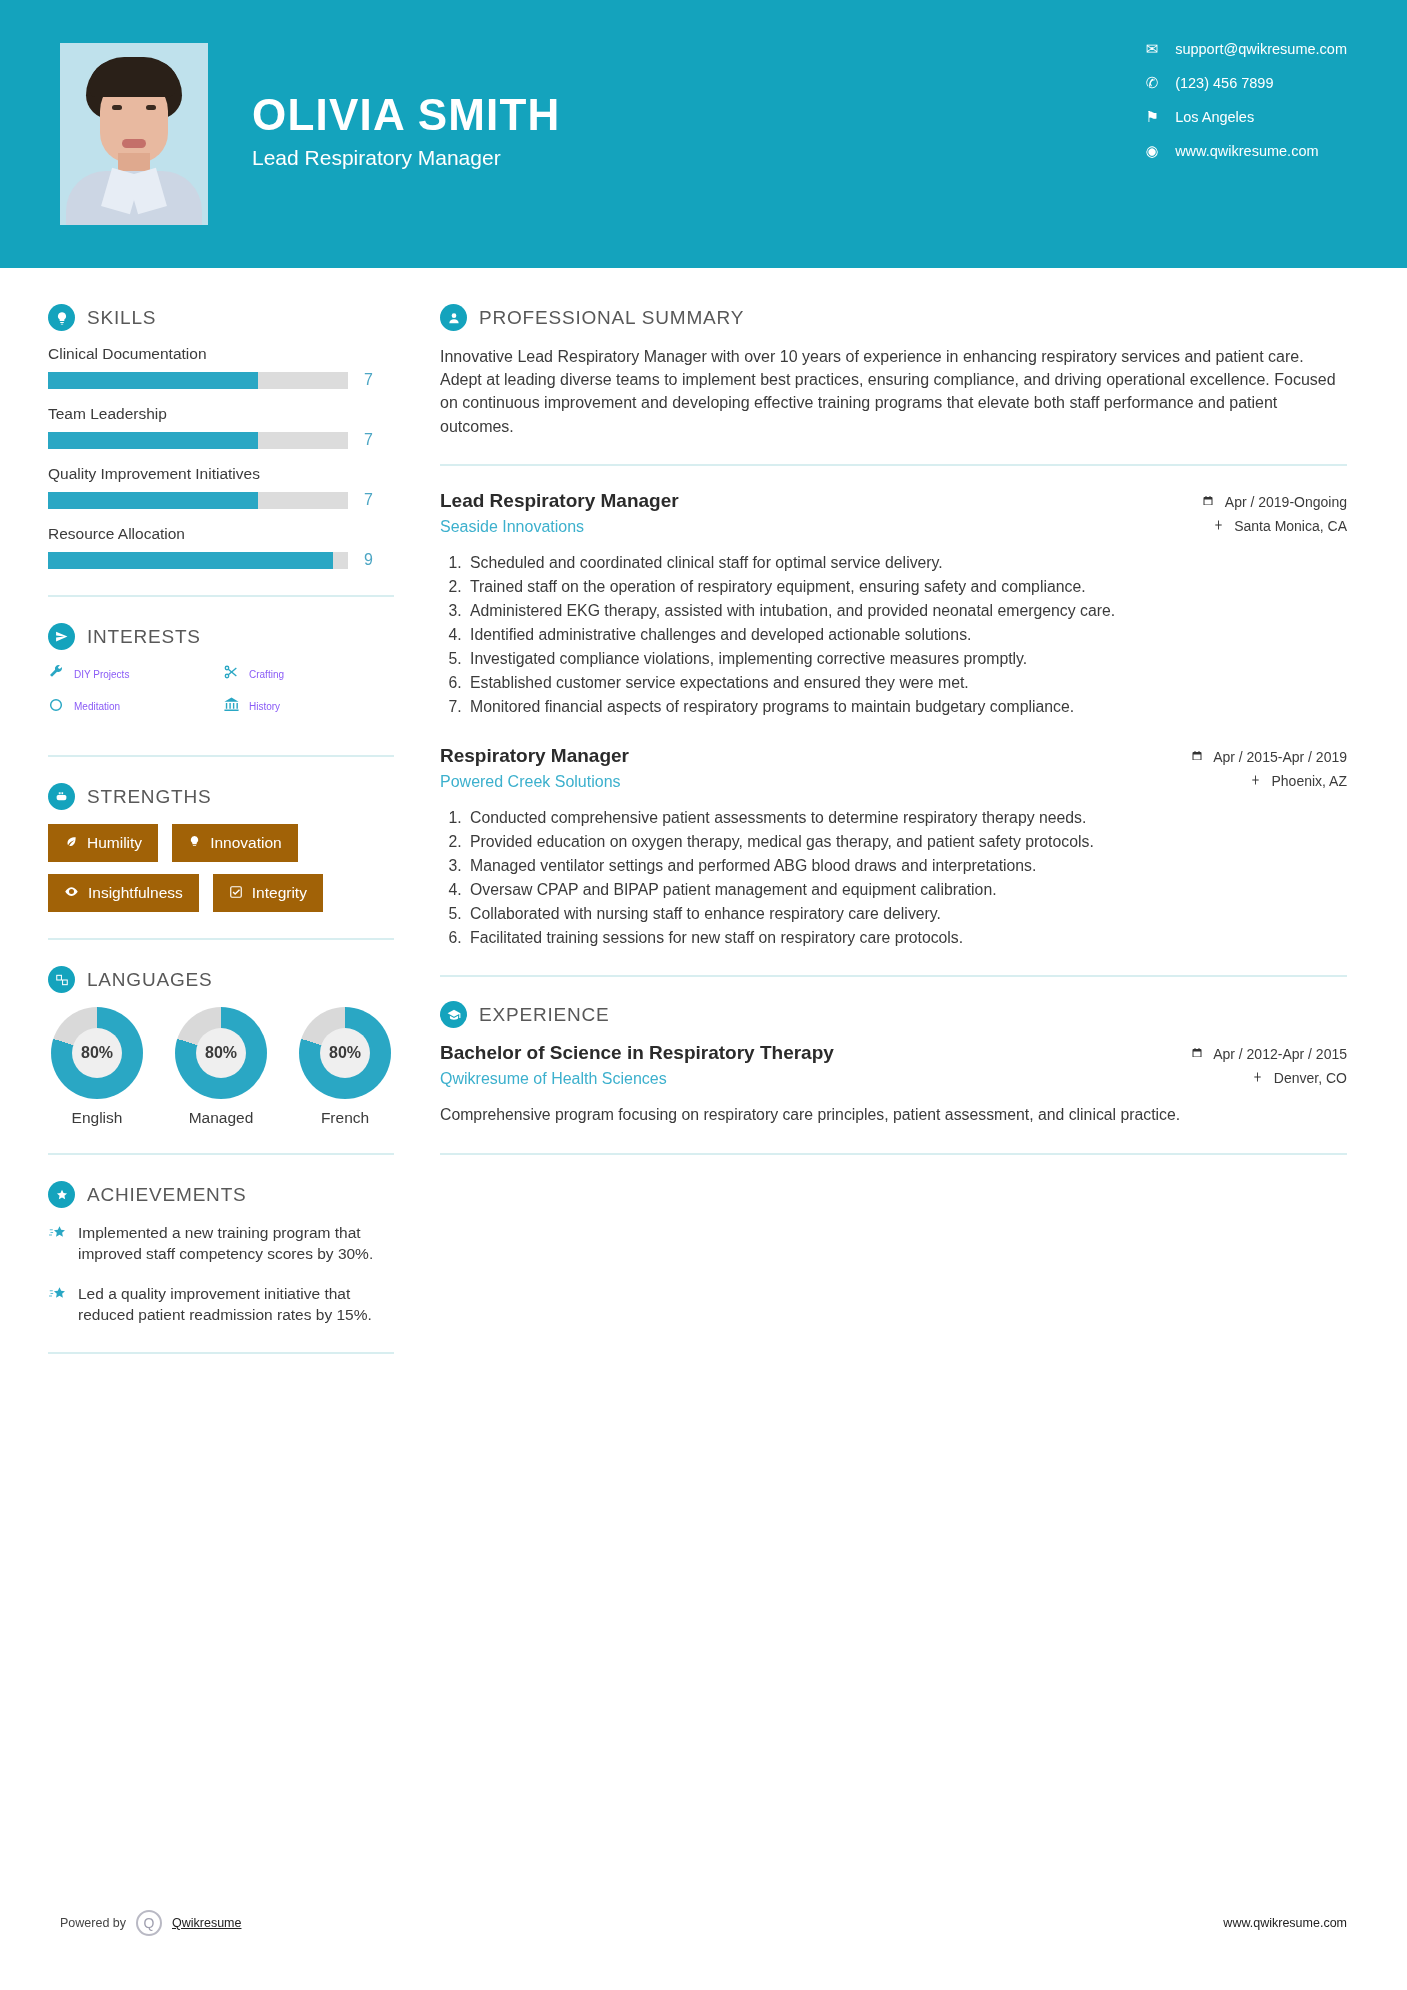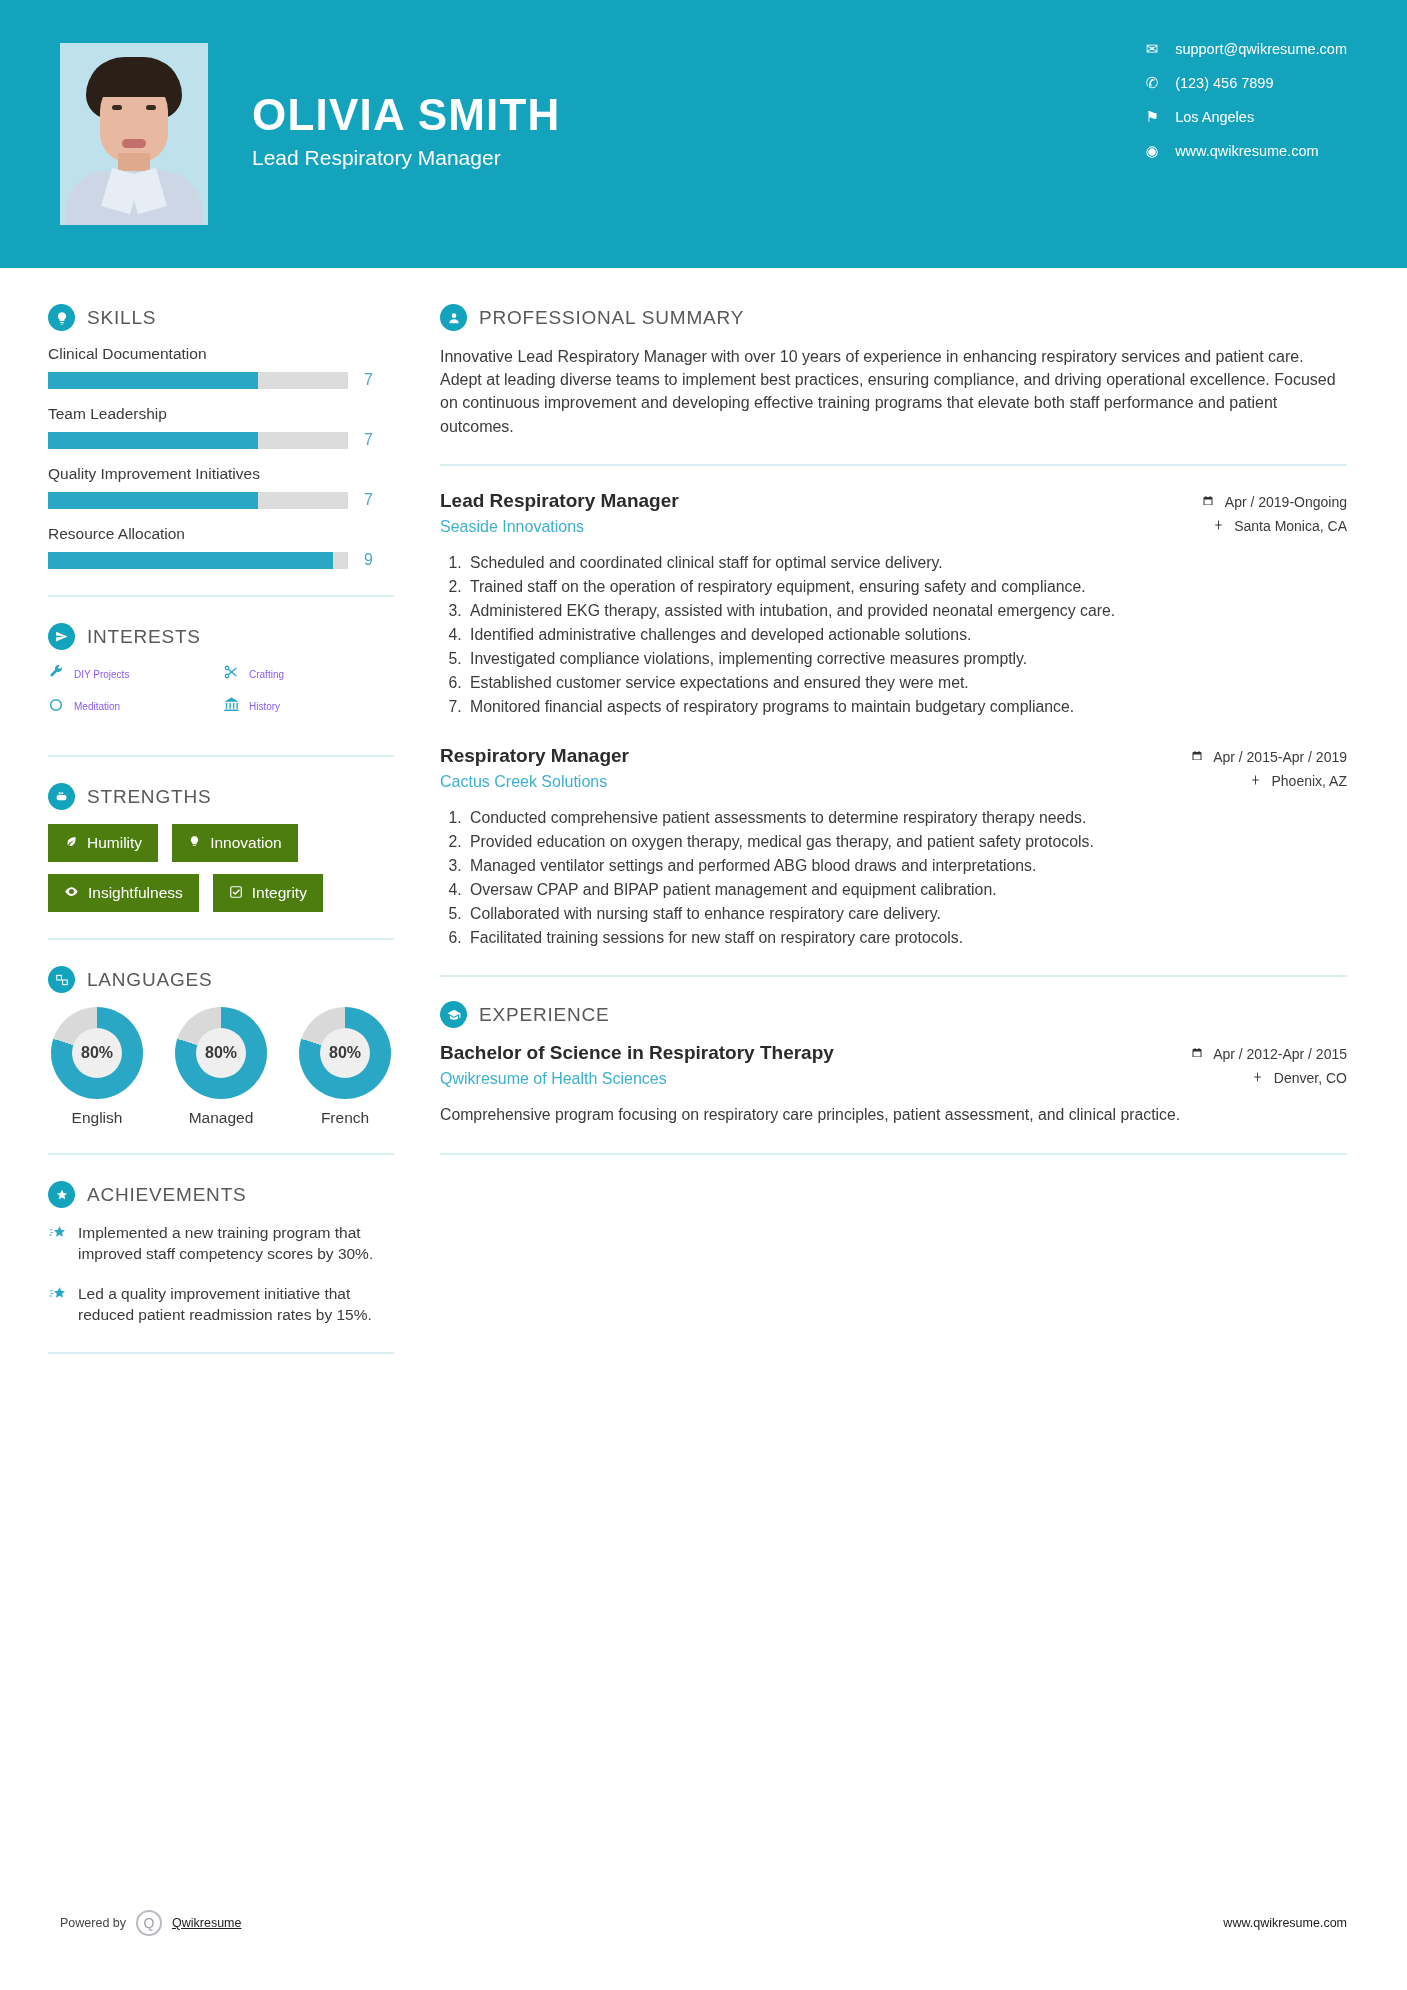--- a/index.html
+++ b/index.html
@@ -73,21 +73,21 @@
 
   
   .interests-grid { display: flex; flex-wrap: wrap; }
   .interest { width: 175px; display: flex; align-items: center; margin-bottom: 12px; }
   .interest-ico { width: 26px; font-size: 16px; color: #2aa7c4; flex: none; text-align: left; }
   .interest-label { font-size: 10px; color: #8b5cf6; }
 
   
   .chips { display: flex; flex-wrap: wrap; gap: 12px 14px; }
   .chip {
-    background: #4d7c0f; color: #fff; height: 38px; display: flex; align-items: center;
+    background: #a16207; color: #fff; height: 38px; display: flex; align-items: center;
     padding: 0 16px; font-size: 15.5px;
   }
   .chip-ico { margin-right: 9px; font-size: 14px; }
 
   
   .langs { display: flex; gap: 26px; }
   .lang { width: 98px; text-align: center; }
   .donut { width: 92px; height: 92px; border-radius: 50%; position: relative; margin: 0 auto; }
   .donut-hole {
     position: absolute; left: 21px; top: 21px; width: 50px; height: 50px;
@@ -446,21 +446,21 @@
             <li>Investigated compliance violations, implementing corrective measures promptly.</li>
             <li>Established customer service expectations and ensured they were met.</li>
             <li>Monitored financial aspects of respiratory programs to maintain budgetary compliance.</li>
           </ol>
         </div>
 
         <div class="job">
           <div class="job-head">
             <div class="job-left">
               <div class="job-role">Respiratory Manager</div>
-              <div class="job-org">Cactus Creek Solutions</div>
+              <div class="job-org">Powered Creek Solutions</div>
             </div>
             <div class="job-meta">
               <div class="meta-row">
                 <span class="meta-ico">
                   <svg width="12" height="12" viewBox="0 0 24 24" fill="#333">
                       <path d="M7 2v2H5a2 2 0 0 0-2 2v14h18V6a2 2 0 0 0-2-2h-2V2h-2v2H9V2H7zM5 9h14v10H5V9z"></path>
                     </svg>
                 </span>
                 <span>Apr / 2015-Apr / 2019</span>
               </div>

